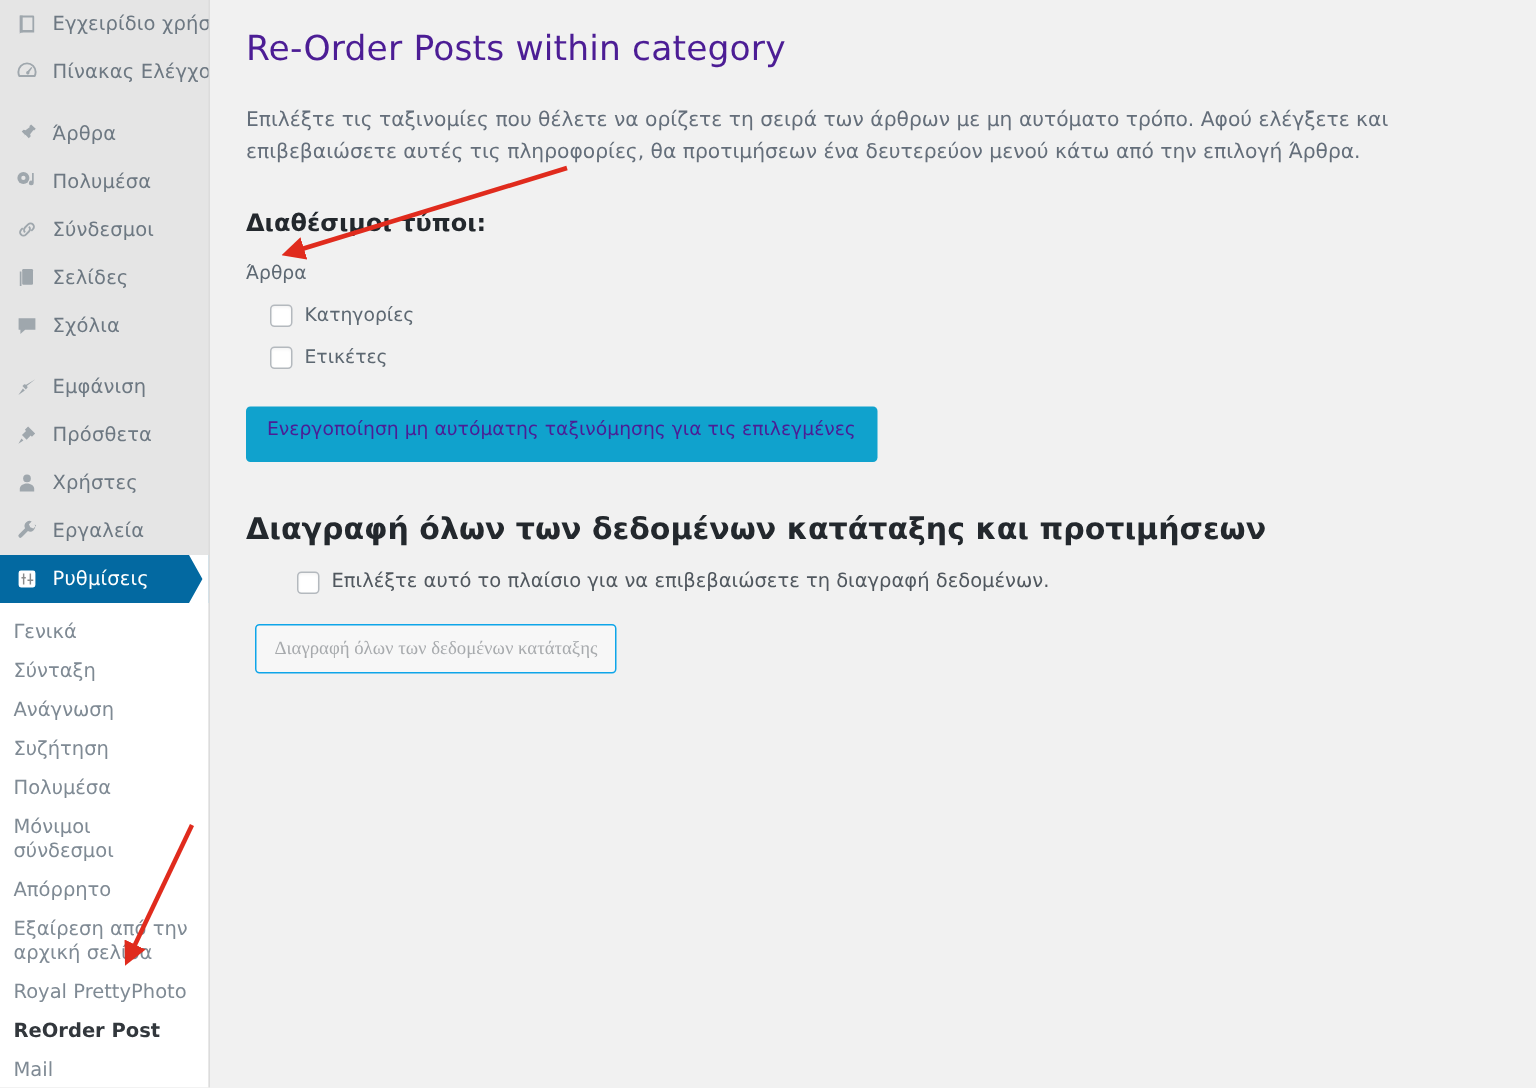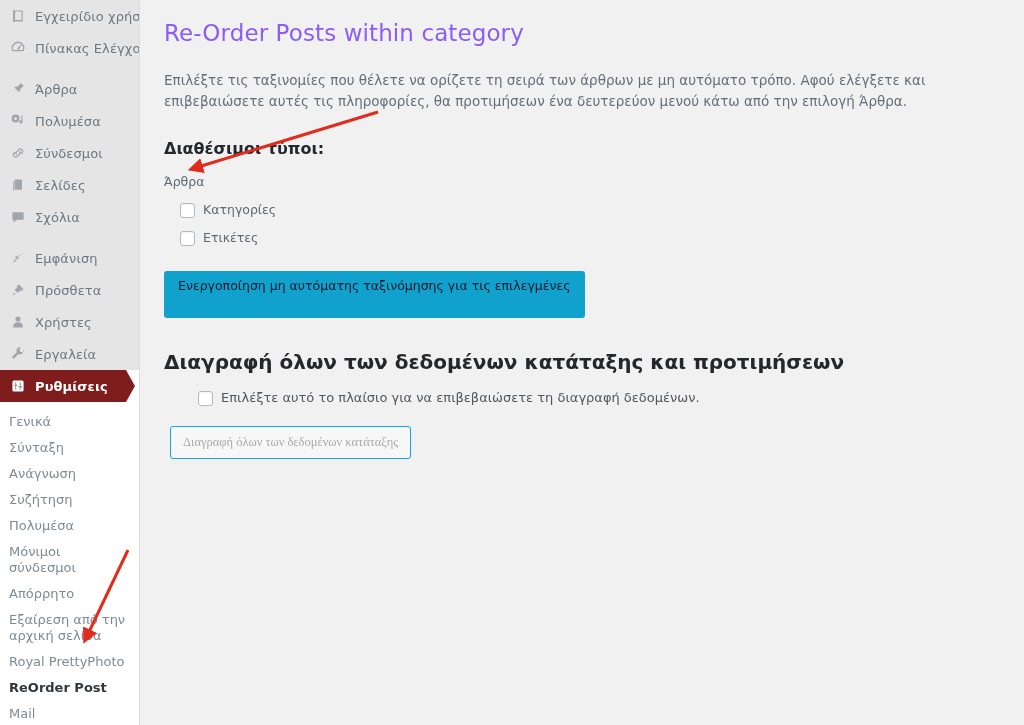--- a/index.html
+++ b/index.html
@@ -40,23 +40,23 @@
   }
   .menu-item .mi-ico {
     width: 20px; min-width: 20px; height: 20px;
     display: inline-flex; align-items: center; justify-content: center;
     margin-right: 7px;
   }
   .menu-item .mi-ico svg { display: block; fill: #9fa7ad; }
   .menu-item .mi-label { font-size: 13px; letter-spacing: .1px; }
 
   .menu-item.active {
-    background: #7f1d1d;
+    background: #0369a1;
     color: #ffffff;
-    font-weight: 700;
+    font-weight: 400;
   }
   .menu-item.active .mi-ico svg { fill: #ffffff; }
   
   .menu-item.active::after {
     content: "";
     position: absolute;
     right: -1px;
     top: 0;
     width: 14px;
     height: 32px;
@@ -88,21 +88,21 @@
     background: #f1f1f1;
     padding: 0px 20px 0 24px;
     overflow: hidden;
     position: relative;
   }
   h1.page-title {
     margin: 10px 0 0 0;
     padding: 9px 0 4px 0;
     font-size: 23px;
     font-weight: 400;
-    color: #8b5cf6;
+    color: #4c1d95;
     line-height: 29px;
     letter-spacing: .1px;
   }
   p.page-desc {
     margin: 18px 0 0 0;
     font-size: 13.5px;
     color: #646e7a;
     line-height: 21px;
     max-width: 845px;
   }
@@ -133,25 +133,25 @@
     margin-right: 8px;
     box-shadow: inset 0 1px 2px rgba(0,0,0,.05);
     cursor: pointer;
   }
   .cb-text { font-size: 12.5px; color: #5d6872; line-height: 16px; }
   .cb-text.dark { font-size: 13px; color: #50575e; }
 
   .btn-primary {
     display: inline-block;
     margin: 25px 0 0 0;
-    padding: 8px 14px 25px 14px;
+    padding: 8px 14px 15px 14px;
     background: #10a2cd;
     border: none;
     border-radius: 3px;
-    color: #0f172a;
+    color: #4c1d95;
     font-size: 12.5px;
     font-family: inherit;
     line-height: 14px;
     cursor: pointer;
   }
   h2.danger-title {
     margin: 34px 0 0 0;
     font-size: 20px;
     font-weight: bold;
     color: #23282d;

